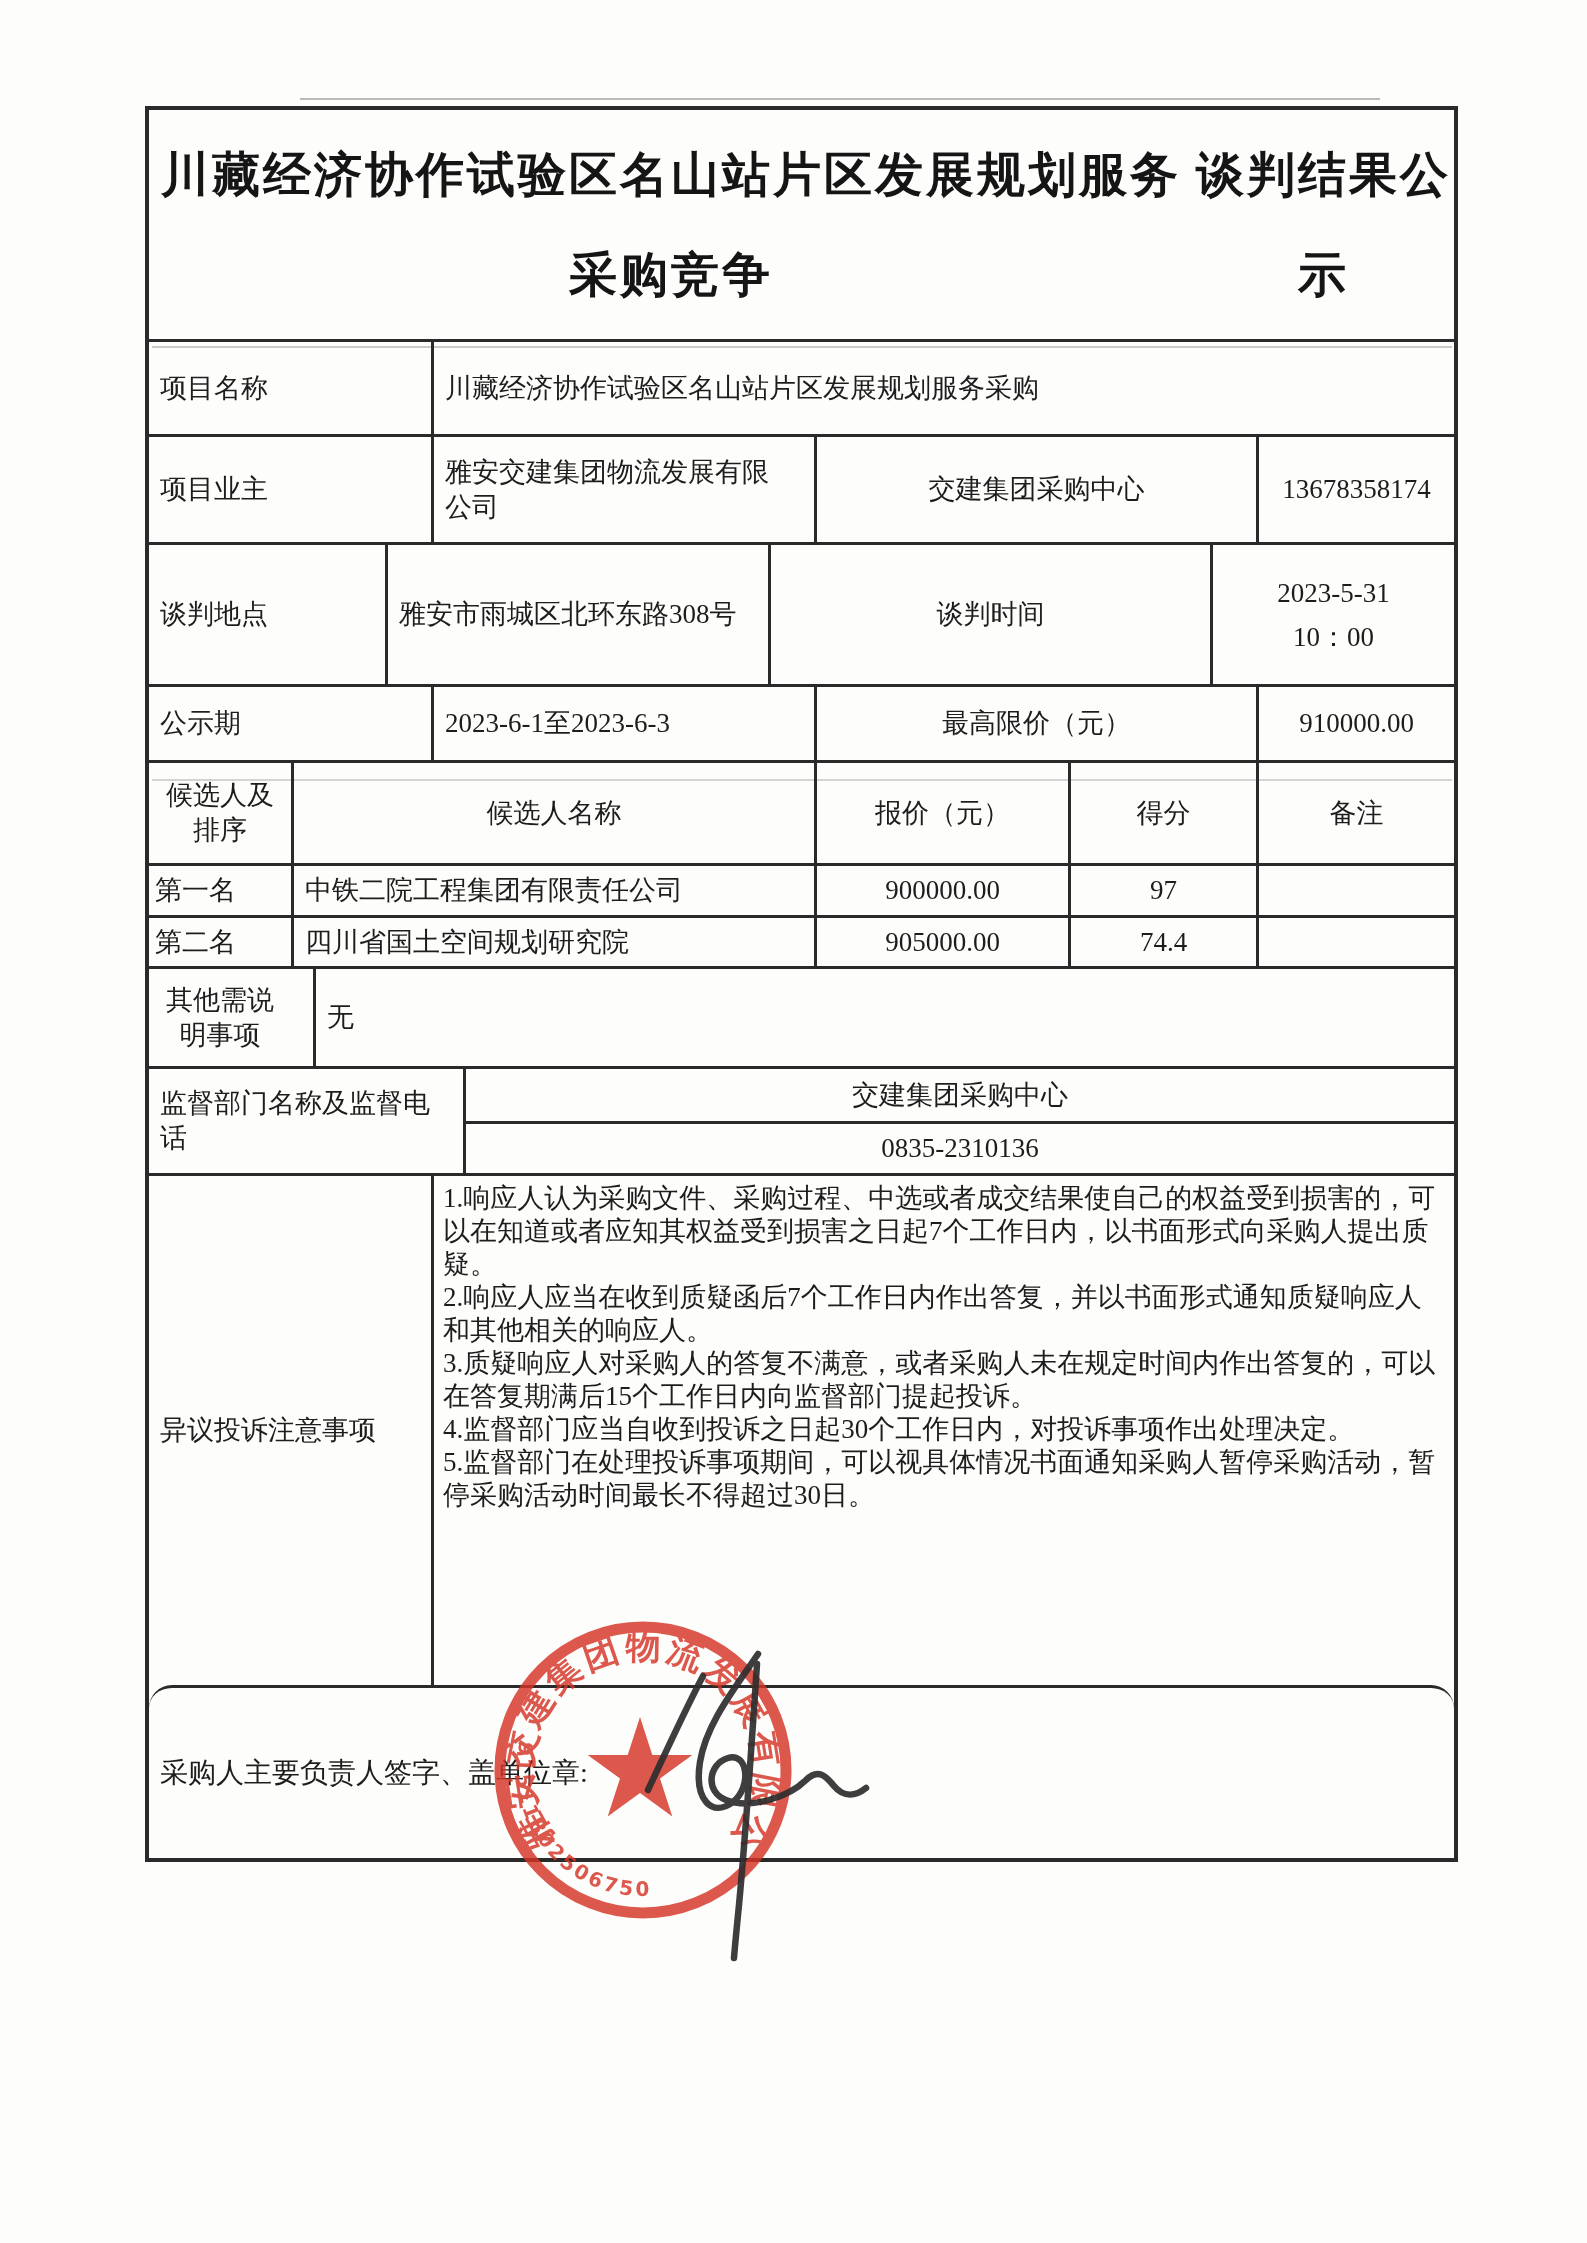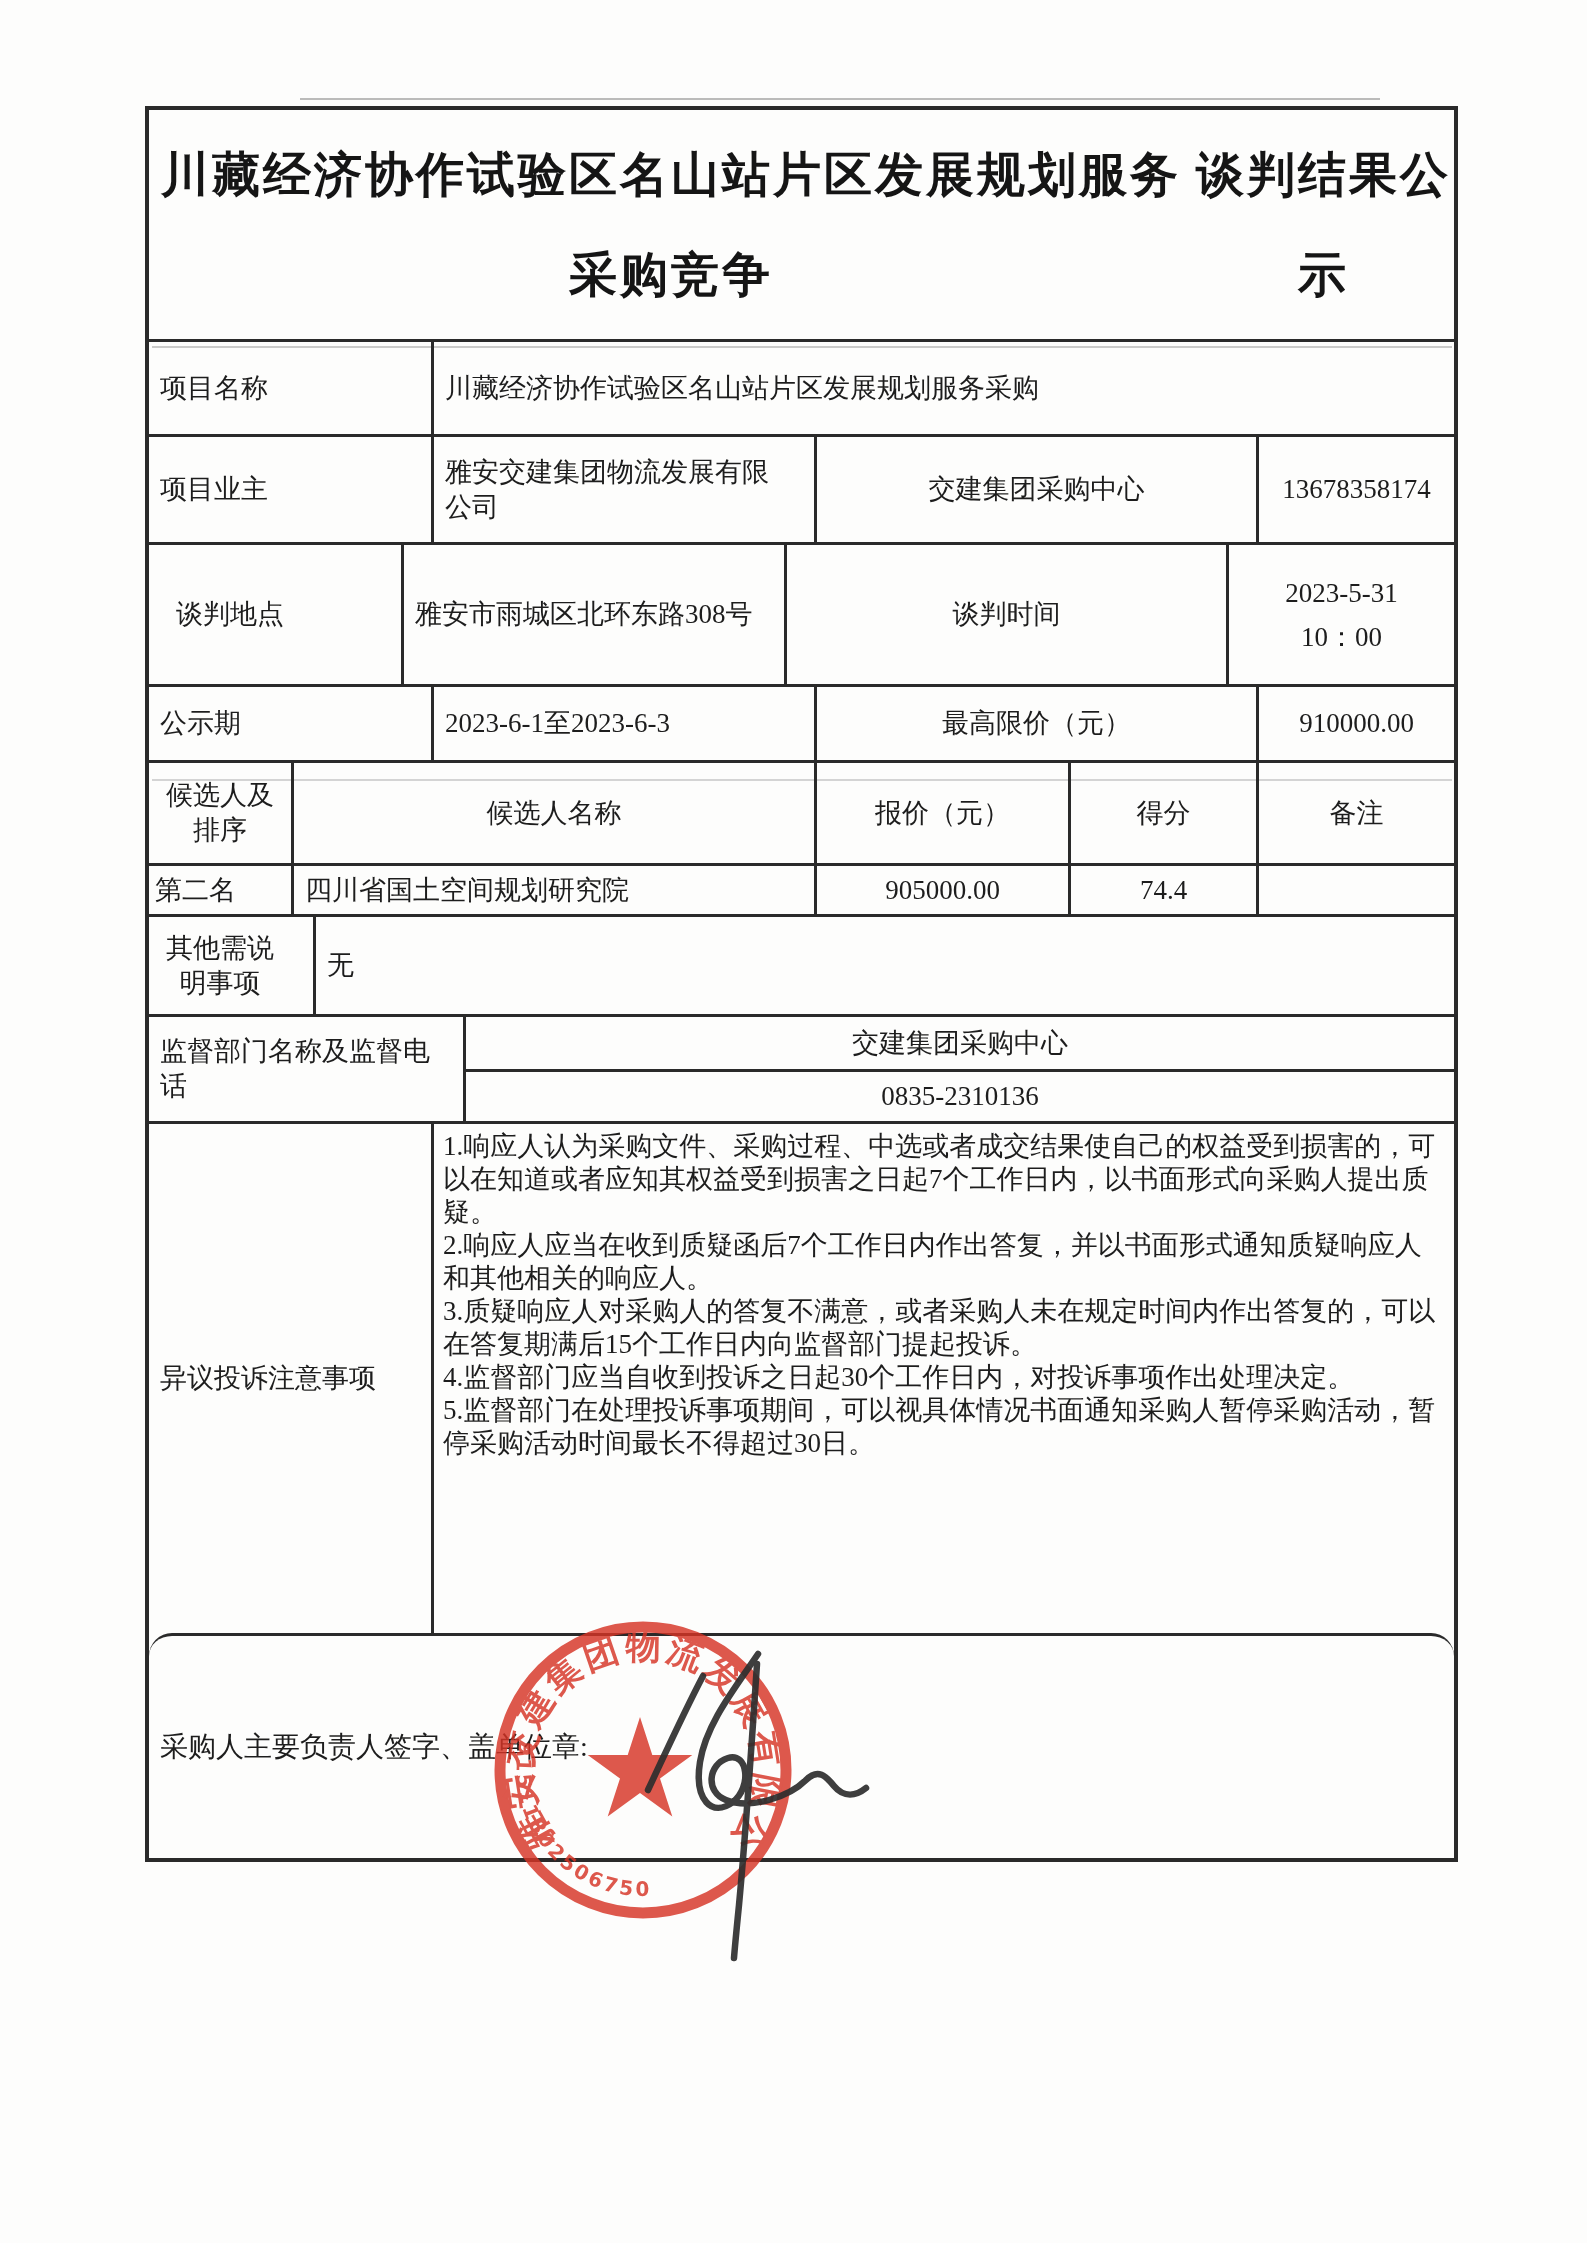--- a/index.html
+++ b/index.html
@@ -80,21 +80,21 @@
     </div>
 
     <div class="row" style="height:108px;">
       <div class="cell nb l" style="width:282px;">项目业主</div>
       <div class="cell l owner-val" style="width:383px;">雅安交建集团物流发展有限公司</div>
       <div class="cell c" style="width:442px;">交建集团采购中心</div>
       <div class="cell c" style="flex:1;">13678358174</div>
     </div>
 
     <div class="row" style="height:142px;">
-      <div class="cell nb l" style="width:236px;margin-left:16px;">谈判地点</div>
+      <div class="cell nb l" style="width:236px;">谈判地点</div>
       <div class="cell l" style="width:383px;">雅安市雨城区北环东路308号</div>
       <div class="cell c" style="width:442px;">谈判时间</div>
       <div class="cell c col timecol" style="flex:1;">
         <div>2023-5-31</div>
         <div>10：00</div>
       </div>
     </div>
 
     <div class="row" style="height:76px;">
       <div class="cell nb l" style="width:282px;">公示期</div>
@@ -105,20 +105,27 @@
 
     <div class="row" style="height:103px;">
       <div class="cell nb c pre" style="width:142px;">候选人及
 排序</div>
       <div class="cell c" style="width:523px;">候选人名称</div>
       <div class="cell c" style="width:254px;">报价（元）</div>
       <div class="cell c" style="width:188px;">得分</div>
       <div class="cell c" style="flex:1;">备注</div>
     </div>
 
+    <div class="row" style="height:52px;">
+      <div class="cell nb l" style="width:142px;padding-left:6px;">第一名</div>
+      <div class="cell l" style="width:523px;">中铁二院工程集团有限责任公司</div>
+      <div class="cell c" style="width:254px;">900000.00</div>
+      <div class="cell c" style="width:188px;">97</div>
+      <div class="cell c" style="flex:1;"></div>
+    </div>
 
     <div class="row" style="height:51px;">
       <div class="cell nb l" style="width:142px;padding-left:6px;">第二名</div>
       <div class="cell l" style="width:523px;">四川省国土空间规划研究院</div>
       <div class="cell c" style="width:254px;">905000.00</div>
       <div class="cell c" style="width:188px;">74.4</div>
       <div class="cell c" style="flex:1;"></div>
     </div>
 
     <div class="row" style="height:100px;gap:22px;">

